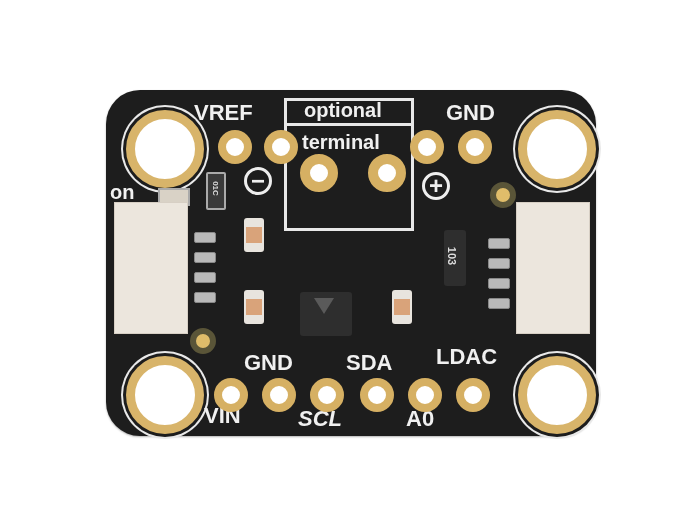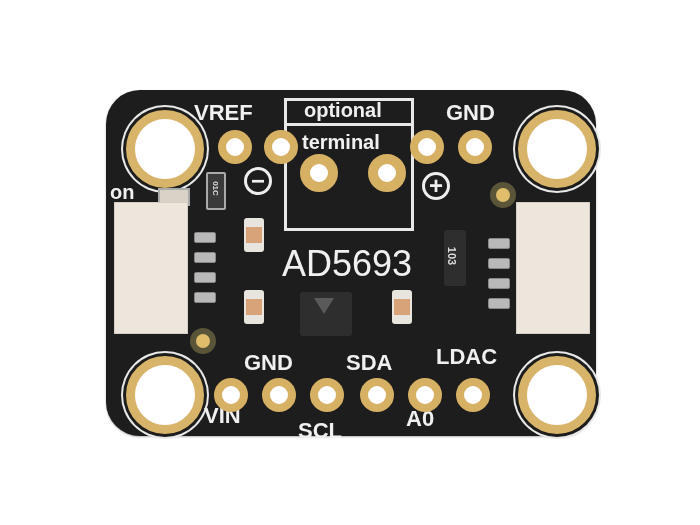--- a/index.html
+++ b/index.html
@@ -60,21 +60,20 @@
   <div class="pin" style="left:88px;top:162px;"></div>
   <div class="pin" style="left:88px;top:182px;"></div>
   <div class="pin" style="left:88px;top:202px;"></div>
 
   <div class="conn" style="left:410px;top:112px;width:72px;height:130px;"></div>
   <div class="pin" style="left:382px;top:148px;"></div>
   <div class="pin" style="left:382px;top:168px;"></div>
   <div class="pin" style="left:382px;top:188px;"></div>
   <div class="pin" style="left:382px;top:208px;"></div>
 
-  <div class="silk" style="left:176px;top:156px;font-size:36px;font-weight:normal;">AD5693</div>
 
   <div class="cap" style="left:138px;top:128px;">
       <div class="core"></div>
     </div>
   <div class="cap" style="left:138px;top:200px;">
       <div class="core"></div>
     </div>
   <div class="cap" style="left:286px;top:200px;">
       <div class="core"></div>
     </div>
@@ -84,21 +83,21 @@
   </div>
 
   <div class="chip" style="left:338px;top:140px;width:22px;height:56px;">
     <span class="chip-label" style="top:20px;left:-1px;transform:rotate(90deg);">103</span>
   </div>
 
   <div class="silk" style="left:138px;top:262px;">GND</div>
   <div class="silk" style="left:240px;top:262px;text-align:right;">SDA</div>
   <div class="silk" style="left:330px;top:256px;">LDAC</div>
   <div class="silk" style="left:98px;top:315px;">VIN</div>
-  <div class="silk" style="left:192px;top:330px;">SCL</div>
+  <div class="silk" style="left:192px;top:318px;font-style:italic;">SCL</div>
   <div class="silk" style="left:300px;top:318px;">A0</div>
 
   <div class="pad" style="left:108px;top:288px;"></div>
   <div class="pad" style="left:156px;top:288px;"></div>
   <div class="pad" style="left:204px;top:288px;"></div>
   <div class="pad" style="left:254px;top:288px;"></div>
   <div class="pad" style="left:302px;top:288px;"></div>
   <div class="pad" style="left:350px;top:288px;"></div>
 </div>
 

